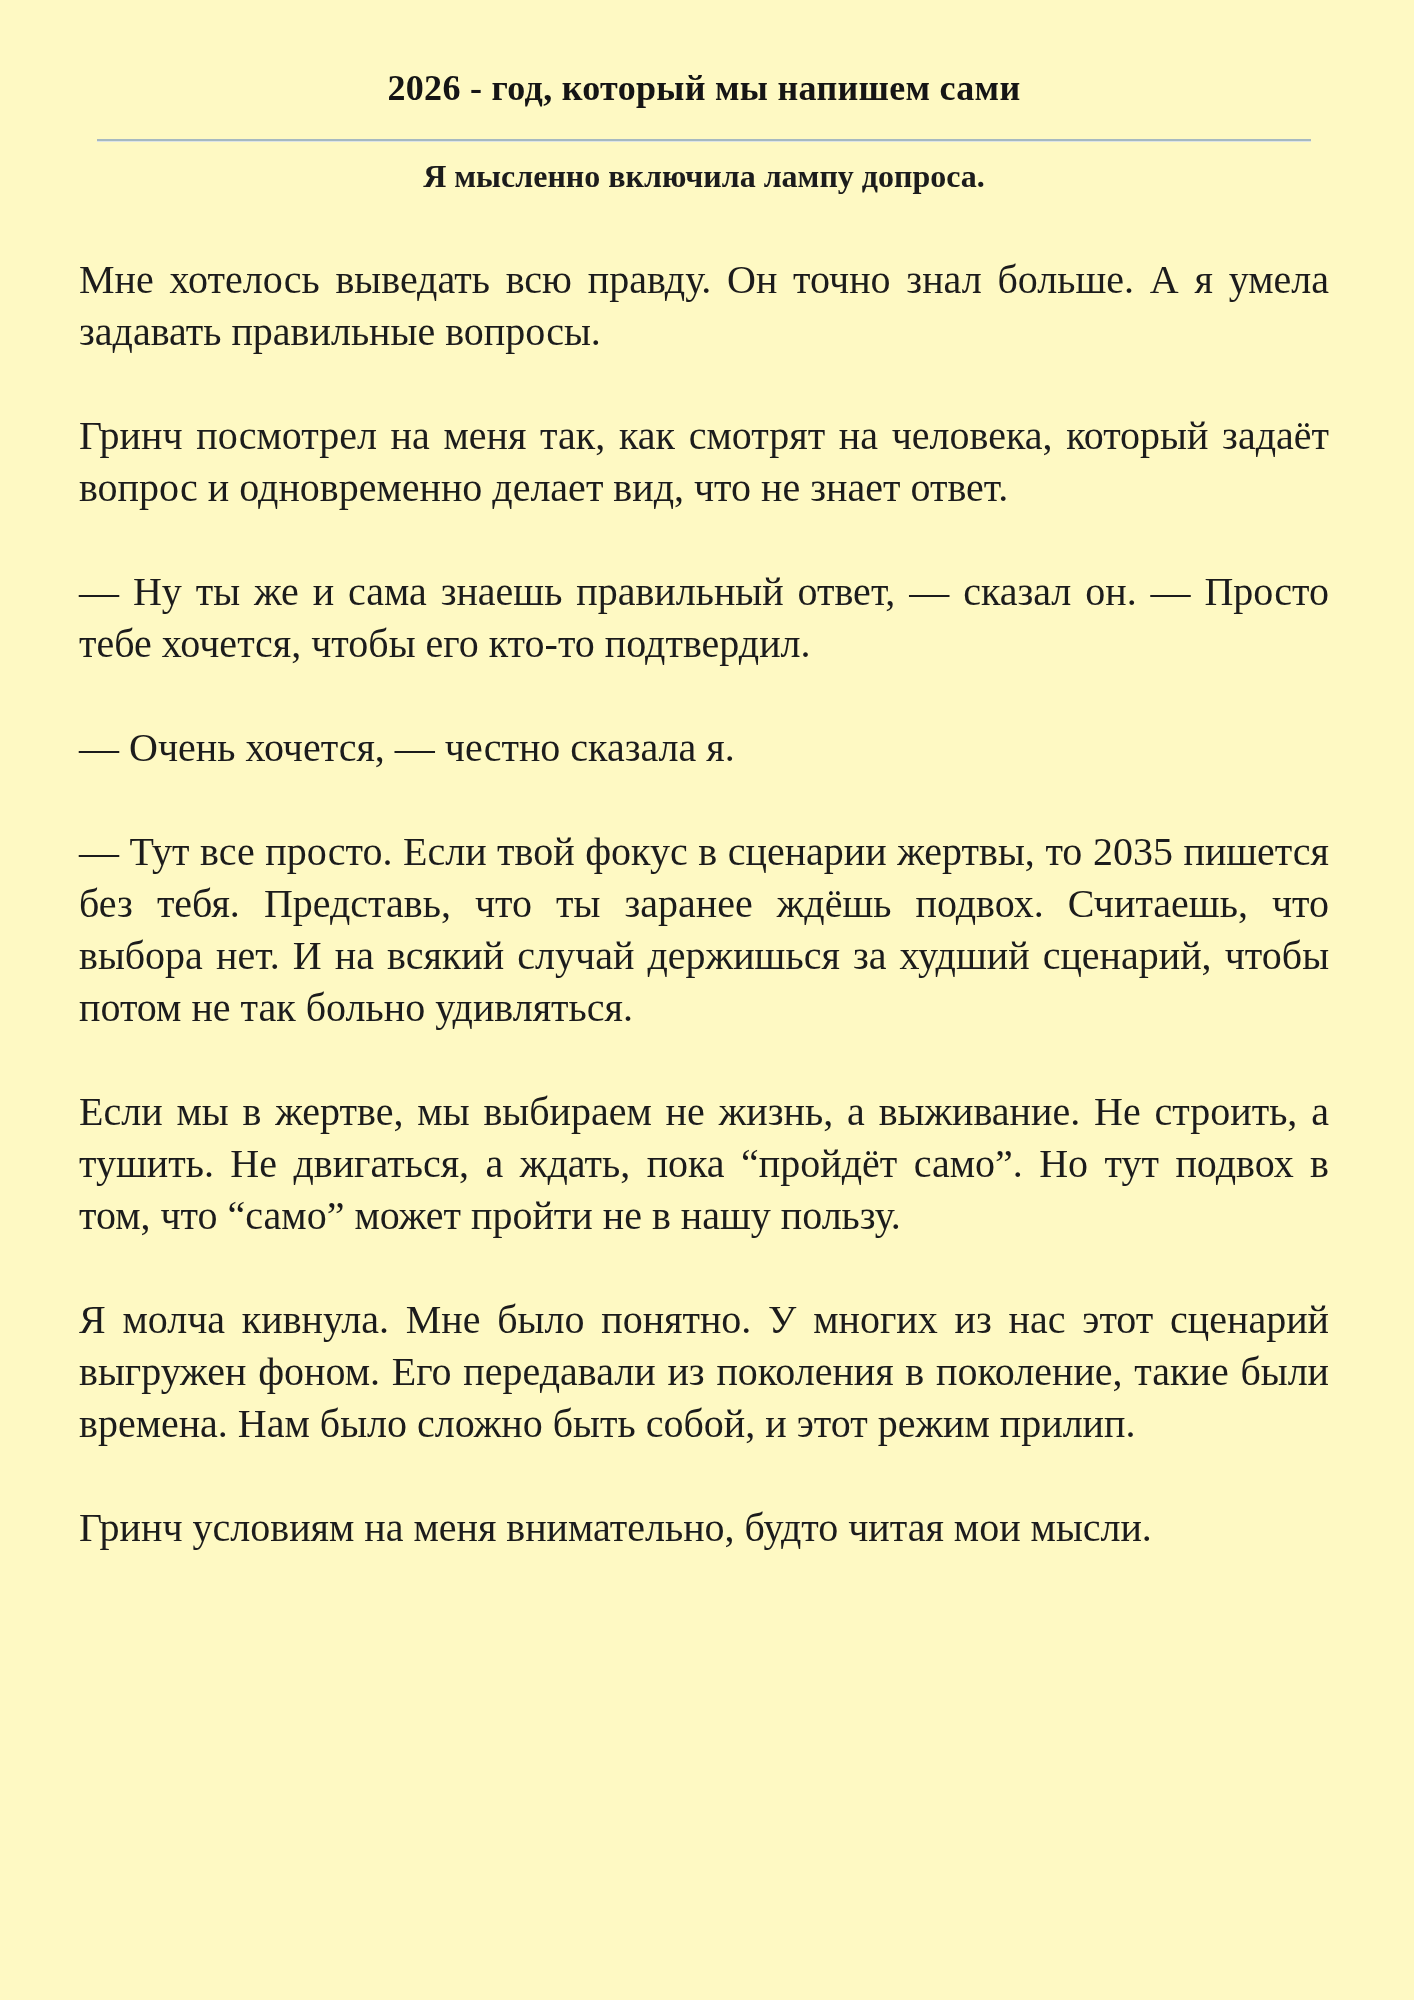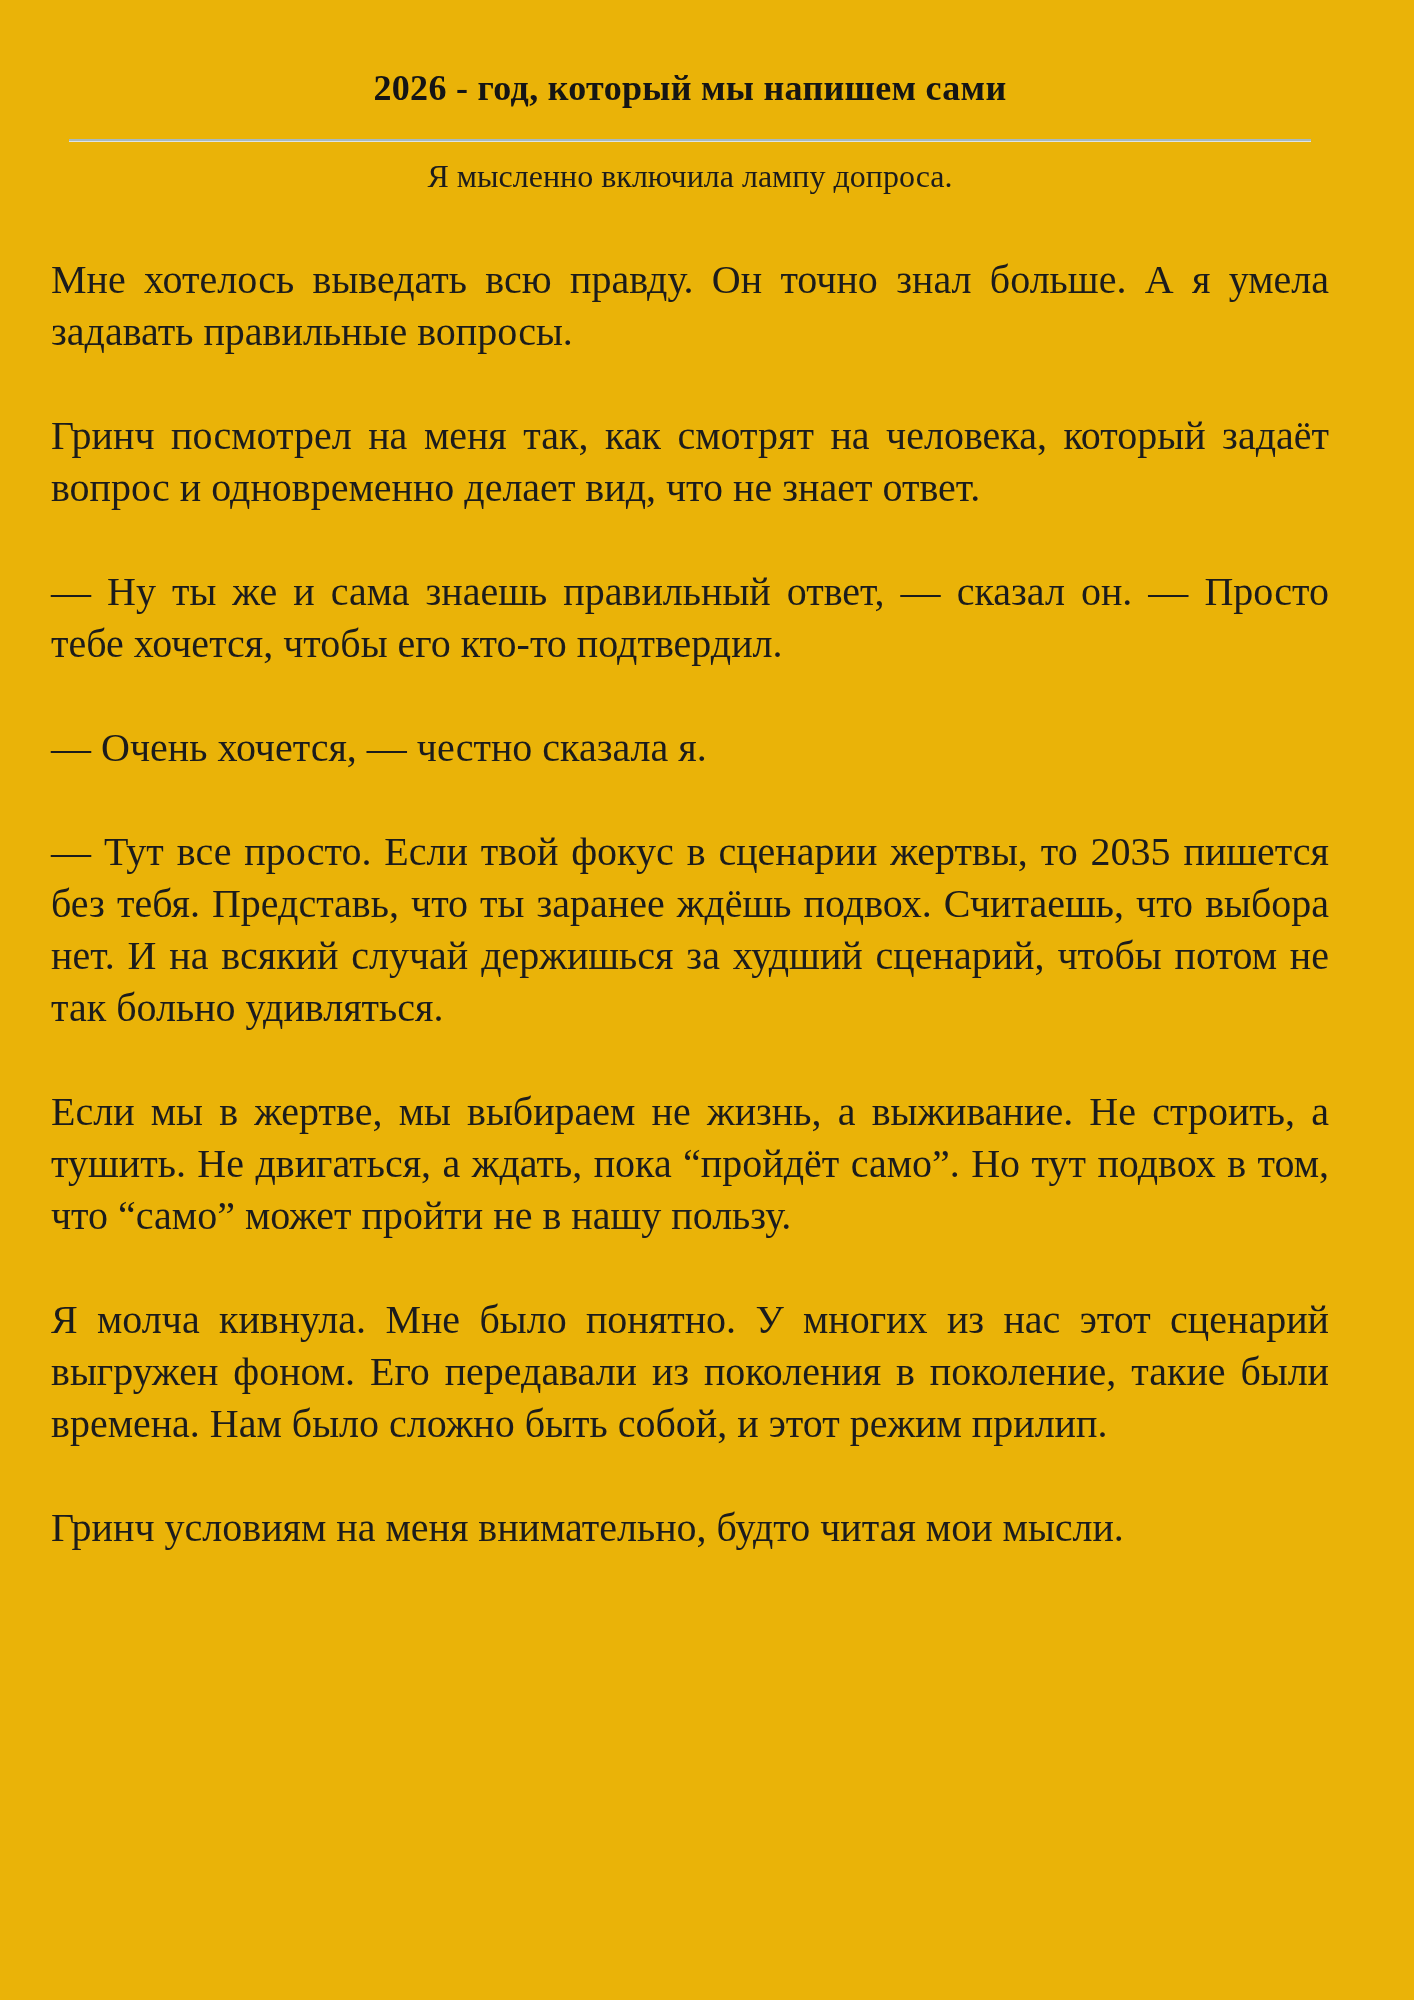--- a/index.html
+++ b/index.html
@@ -8,24 +8,24 @@
   }
   body {
     background: #e9e8e3;
     font-family: "Liberation Serif", "DejaVu Serif", serif;
   }
   .page {
     position: relative;
     width: 1414px;
     height: 2000px;
     margin: 0 auto;
-    background: #eab308;
+    background: #fef9c3;
     color: #1c1c1c;
     box-sizing: border-box;
-    padding: 68px 85px 60px 51px;
+    padding: 68px 85px 60px 79px;
     overflow: hidden;
   }
   .title {
     margin: 0;
     font-size: 36px;
     line-height: 1.15;
     font-weight: bold;
     text-align: center;
     letter-spacing: 0.3px;
     color: #151515;
@@ -34,20 +34,21 @@
     height: 2px;
     margin: 30px 18px 0 18px;
     background: #a6b9c1;
     border-bottom: 1px solid #dde4e6;
   }
   .lead {
     margin: 8px 0 0 0;
     font-size: 32px;
     line-height: 52px;
     text-align: center;
+    font-weight: bold;
   }
   .para {
     margin: 52px 0 0 0;
     font-size: 40px;
     line-height: 52px;
     text-align: justify;
   }
 </style>
 </head>
 <body>

